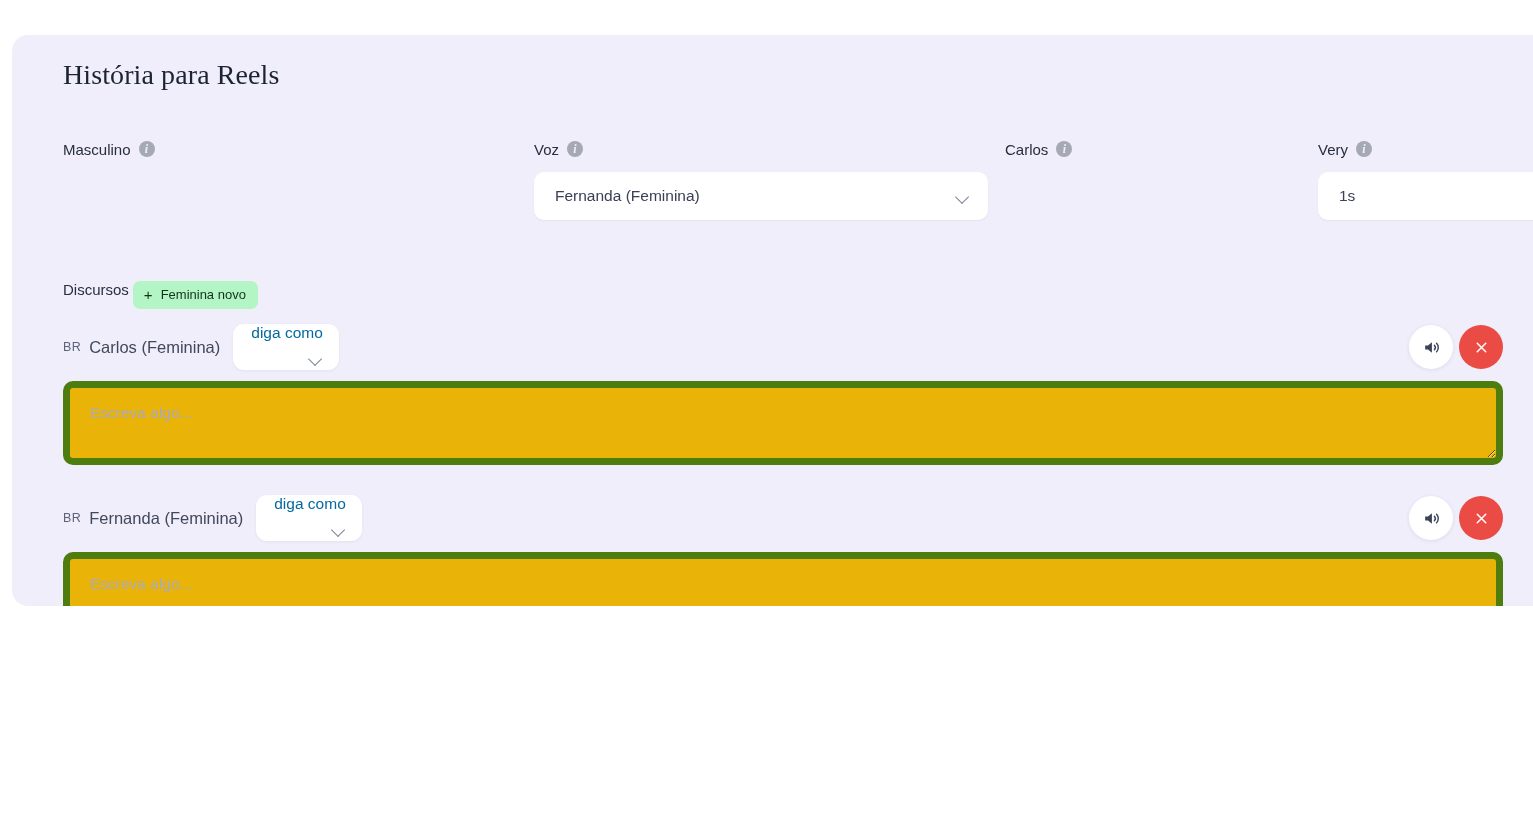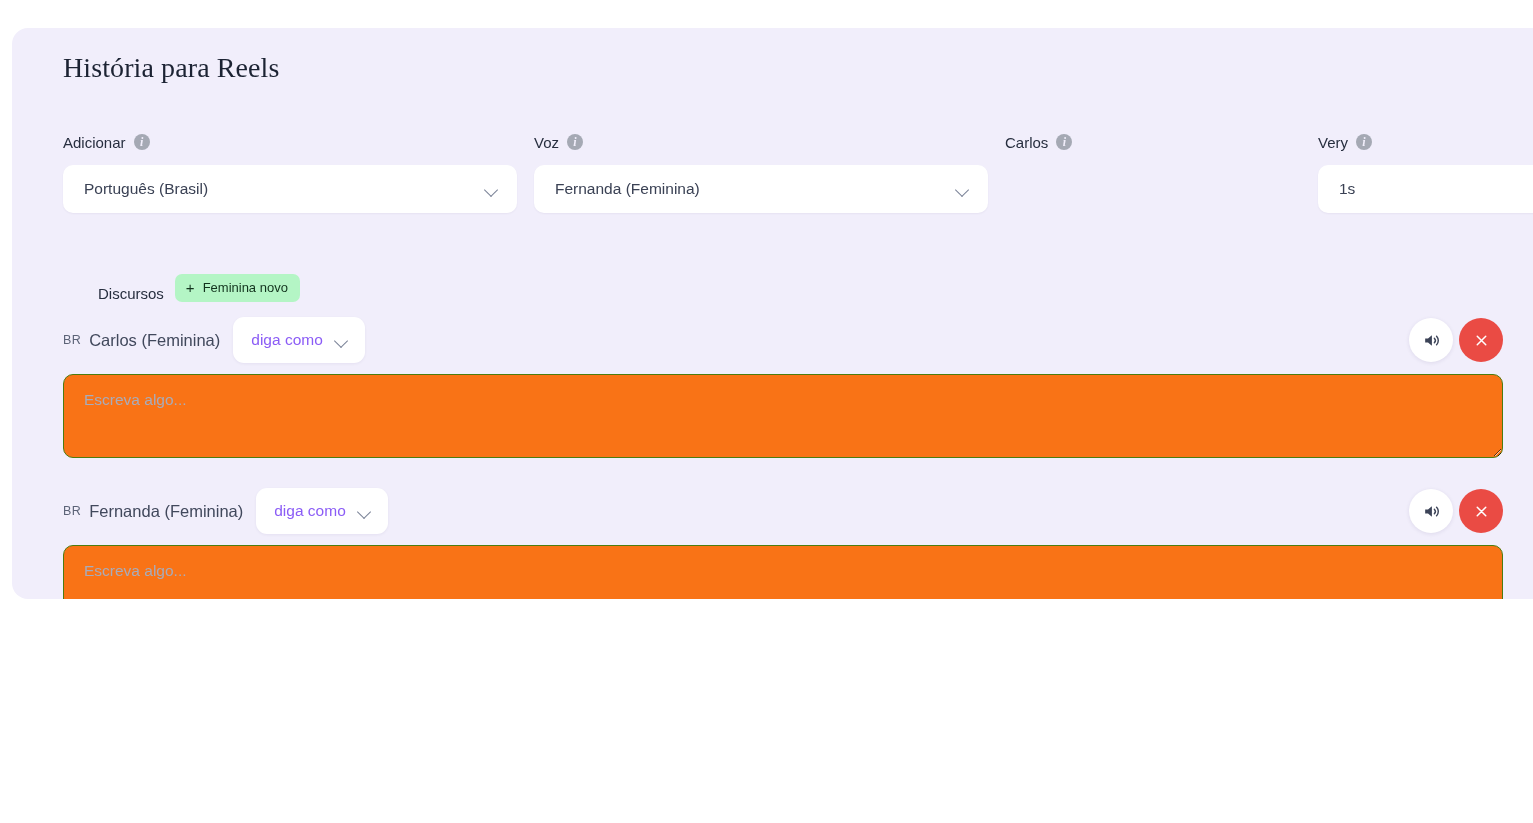--- a/index.html
+++ b/index.html
@@ -8,21 +8,21 @@
     width: 1533px;
     height: 823px;
     background: #ffffff;
     font-family: "Liberation Sans", sans-serif;
     overflow: hidden;
   }
 
   .card {
     position: absolute;
     left: 12px;
-    top: 28px;
+    top: 35px;
     width: 1521px;
     height: 571px;
     background: #f1eefb;
     border-radius: 16px 0 0 16px;
     overflow: hidden;
   }
 
   .page-title {
     position: absolute;
     left: 51px;
@@ -99,23 +99,22 @@
     border-bottom: 1.6px solid #7b8398;
     transform: rotate(45deg);
   }
 
   
   .discursos-head {
     position: absolute;
     left: 51px;
     top: 246px;
     display: flex;
-    align-items: flex-end;
-    gap: 11px;
-    margin-left: 35px;
+    align-items: flex-start;
+    gap: 4px;
   }
   .discursos-label { font-size: 15px; color: #272e3f; }
 
   .add-badge {
     display: inline-flex;
     align-items: center;
     gap: 8px;
     background: #b4f5c5;
     color: #12331d;
     border: none;
@@ -152,27 +151,28 @@
     color: #41485c;
     margin-right: 13px;
     white-space: nowrap;
   }
 
   .mini-select {
     height: 46px;
     background: #ffffff;
     border-radius: 11px;
     display: flex;
-    align-items: center;
+    align-items: flex-end;
     gap: 12px;
     padding: 0 16px 0 18px;
     font-size: 15.5px;
-    color: #8b5cf6;
+    color: #0369a1;
     cursor: pointer;
     box-shadow: 0 1px 3px rgba(30,20,80,.06);
+    flex-direction: column;
   }
 
   .row-actions {
     position: absolute;
     right: 0; top: 50%;
     transform: translateY(-50%);
     display: flex;
     align-items: center;
     gap: 6px;
   }
@@ -186,22 +186,22 @@
     cursor: pointer;
     padding: 0;
   }
   .icon-btn.speak { background: #ffffff; box-shadow: 0 1px 4px rgba(30,20,80,.09); }
   .icon-btn.remove { background: #ea4b44; }
 
   .ta-wrap { position: relative; margin-top: 8px; }
   textarea.speech {
     width: 1440px;
     height: 84px;
-    background: #f97316;
-    border: 1px solid #4d7c0f;
+    background: #eab308;
+    border: 7px solid #4d7c0f;
     border-radius: 10px;
     padding: 16px 20px;
     font-family: "Liberation Sans", sans-serif;
     font-size: 15.5px;
     color: #3a4154;
     resize: vertical;
     outline: none;
     display: block;
   }
   textarea.speech::placeholder { color: #a8acbb; }
@@ -238,26 +238,22 @@
 <body>
 
 <div class="card">
 
   <div class="page-title">História para Reels</div>
 
   <div class="selects-row">
 
     <div class="field">
       <div class="field-label">
-        <span>Adicionar</span>
+        <span>Masculino</span>
         <span class="info-icon">i</span>
-      </div>
-      <div class="select">
-        <span class="val">Português (Brasil)</span>
-        <span class="chev"></span>
       </div>
     </div>
 
     <div class="field">
       <div class="field-label">
         <span>Voz</span>
         <span class="info-icon">i</span>
       </div>
       <div class="select">
         <span class="val">Fernanda (Feminina)</span>

